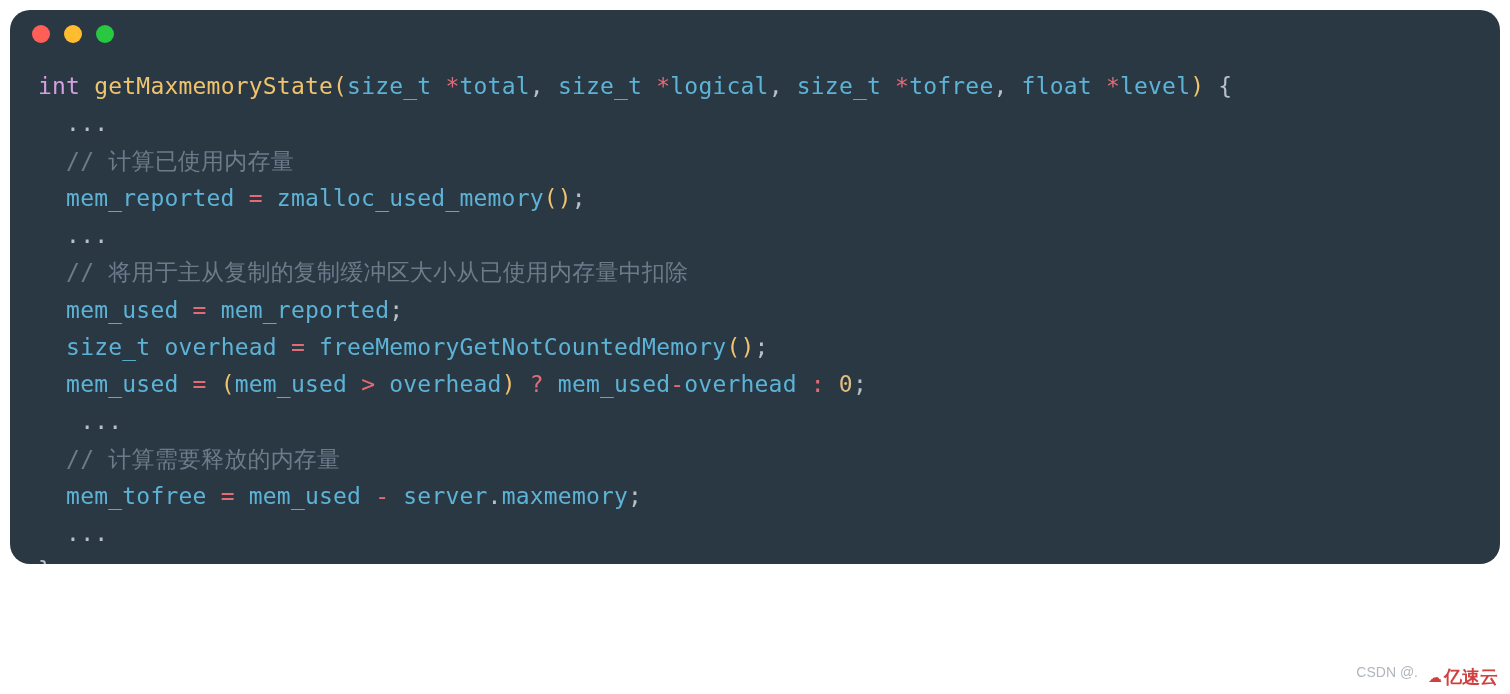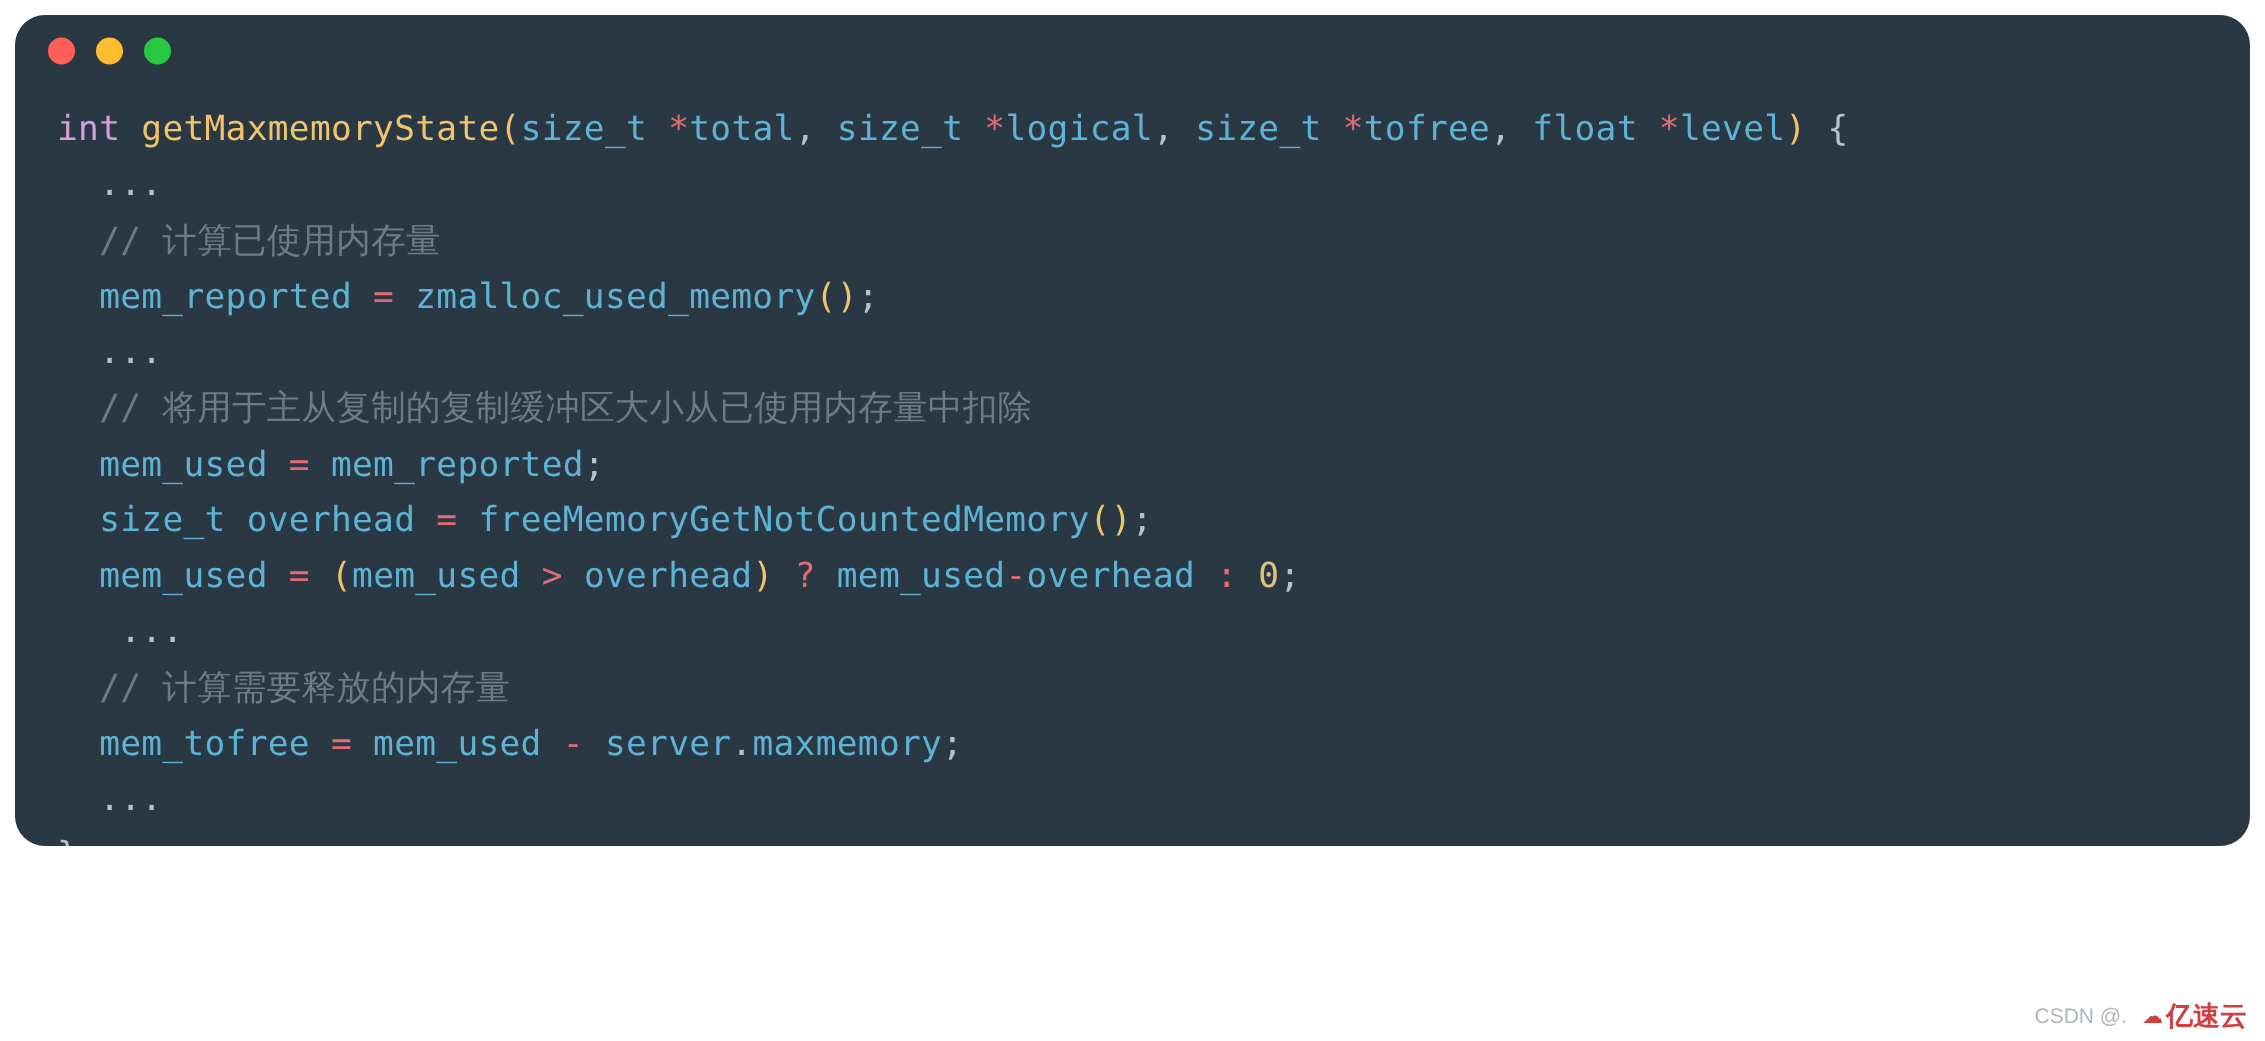--- a/index.html
+++ b/index.html
@@ -51,21 +51,21 @@
   .num   { color: #e0c080; }
   .punct { color: #b8c0c8; }
   .watermark {
     position: absolute;
     bottom: 4px;
     right: 8px;
     font-size: 14px;
     color: #888;
     font-family: -apple-system, BlinkMacSystemFont, "Segoe UI", sans-serif;
     display: flex;
-    align-items: center;
+    align-items: flex-start;
     gap: 6px;
   }
   .wm-csdn { color: #b0b6bc; }
   .wm-logo {
     background: #fff;
     color: #d04040;
     font-weight: bold;
     padding: 1px 4px;
     border-radius: 3px;
     font-size: 18px;

